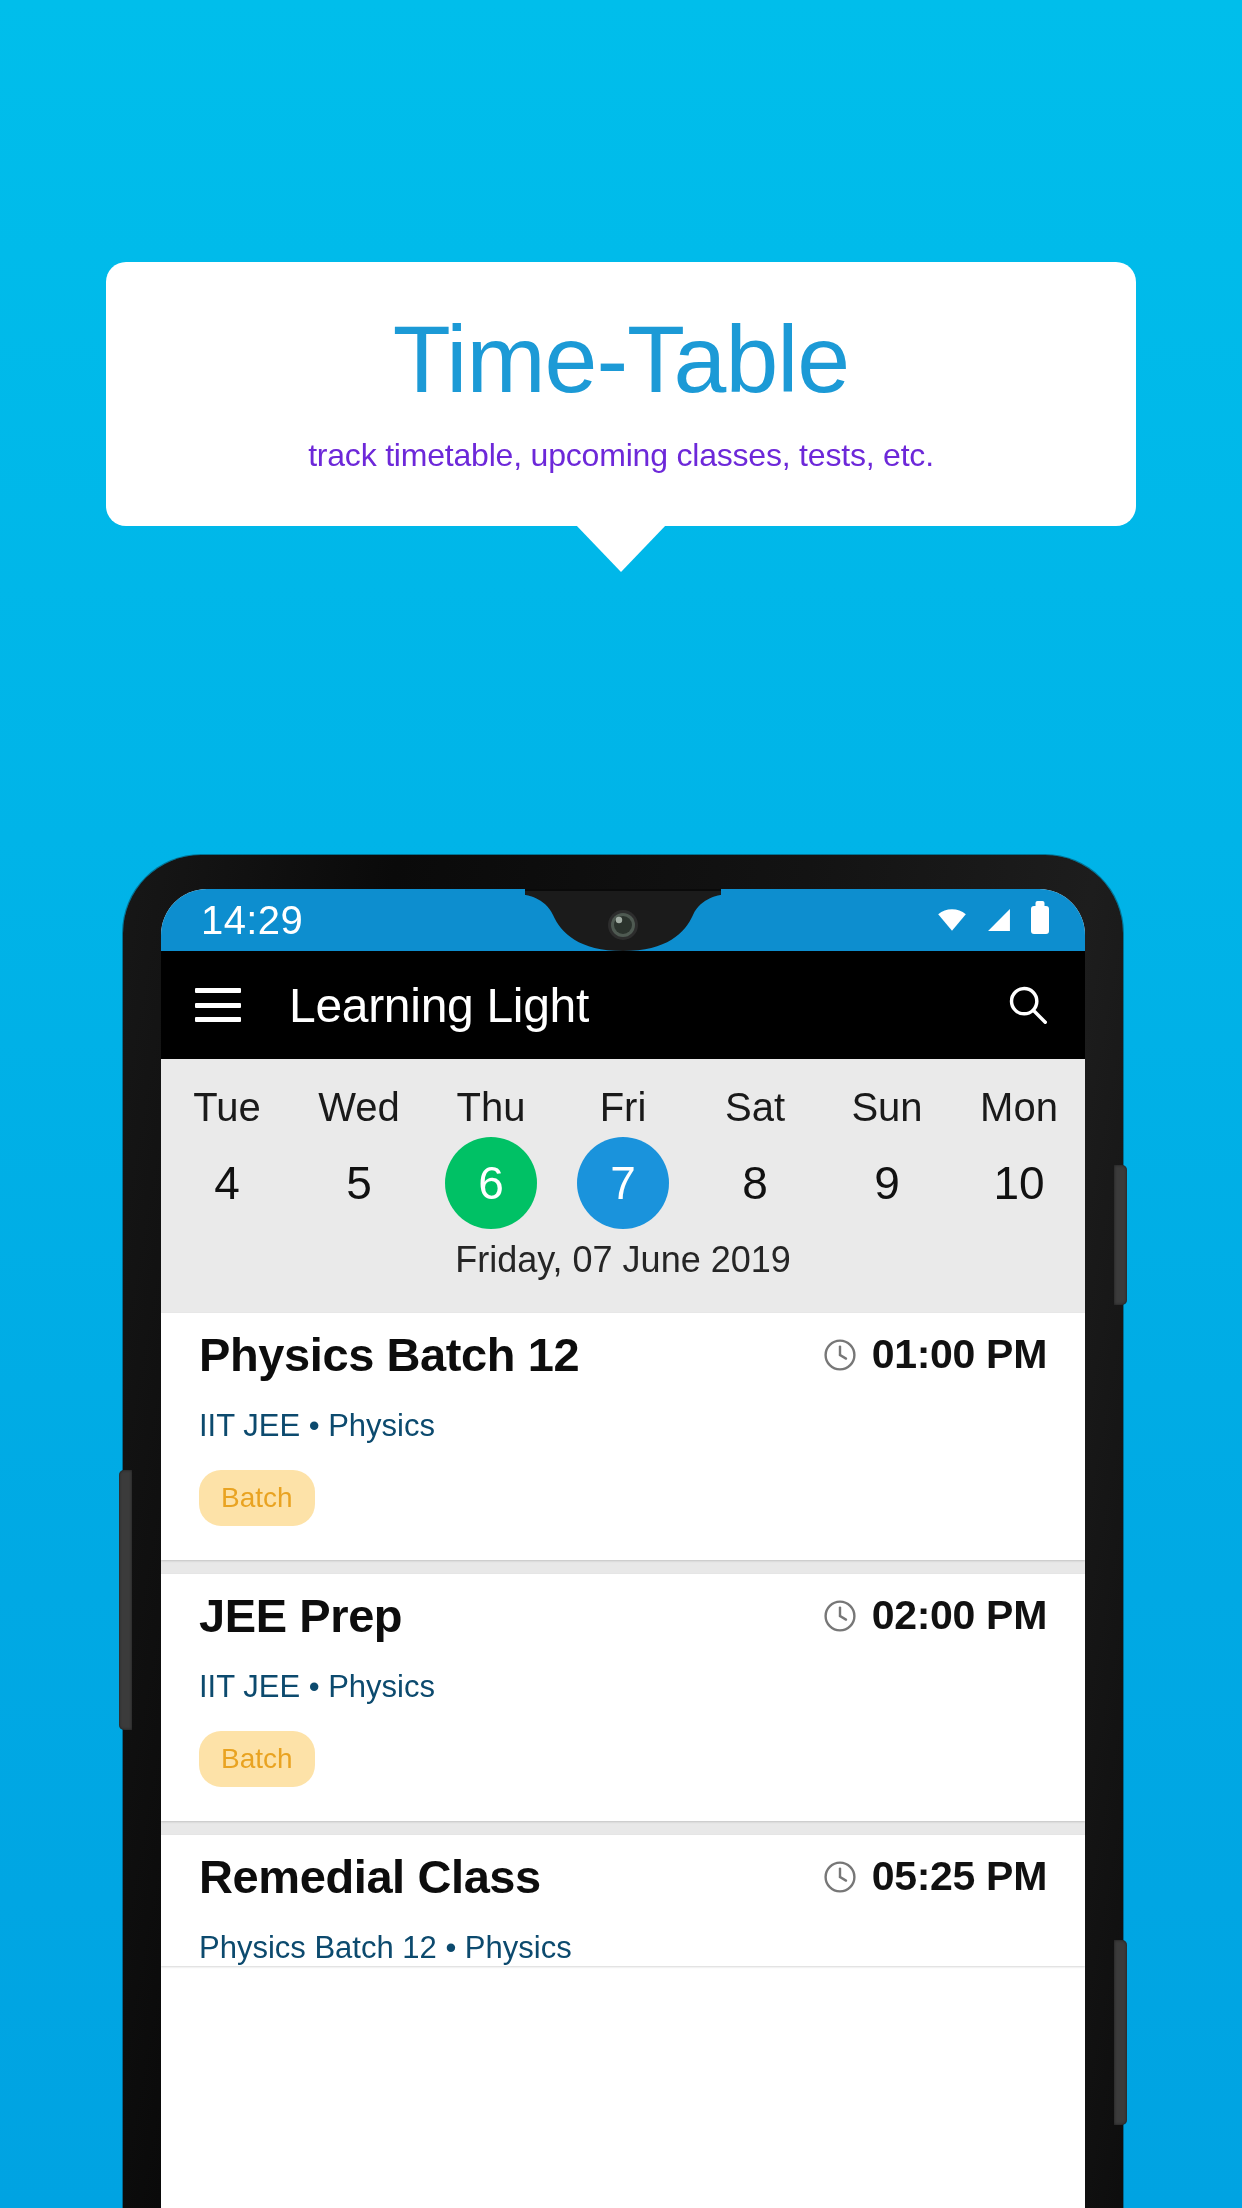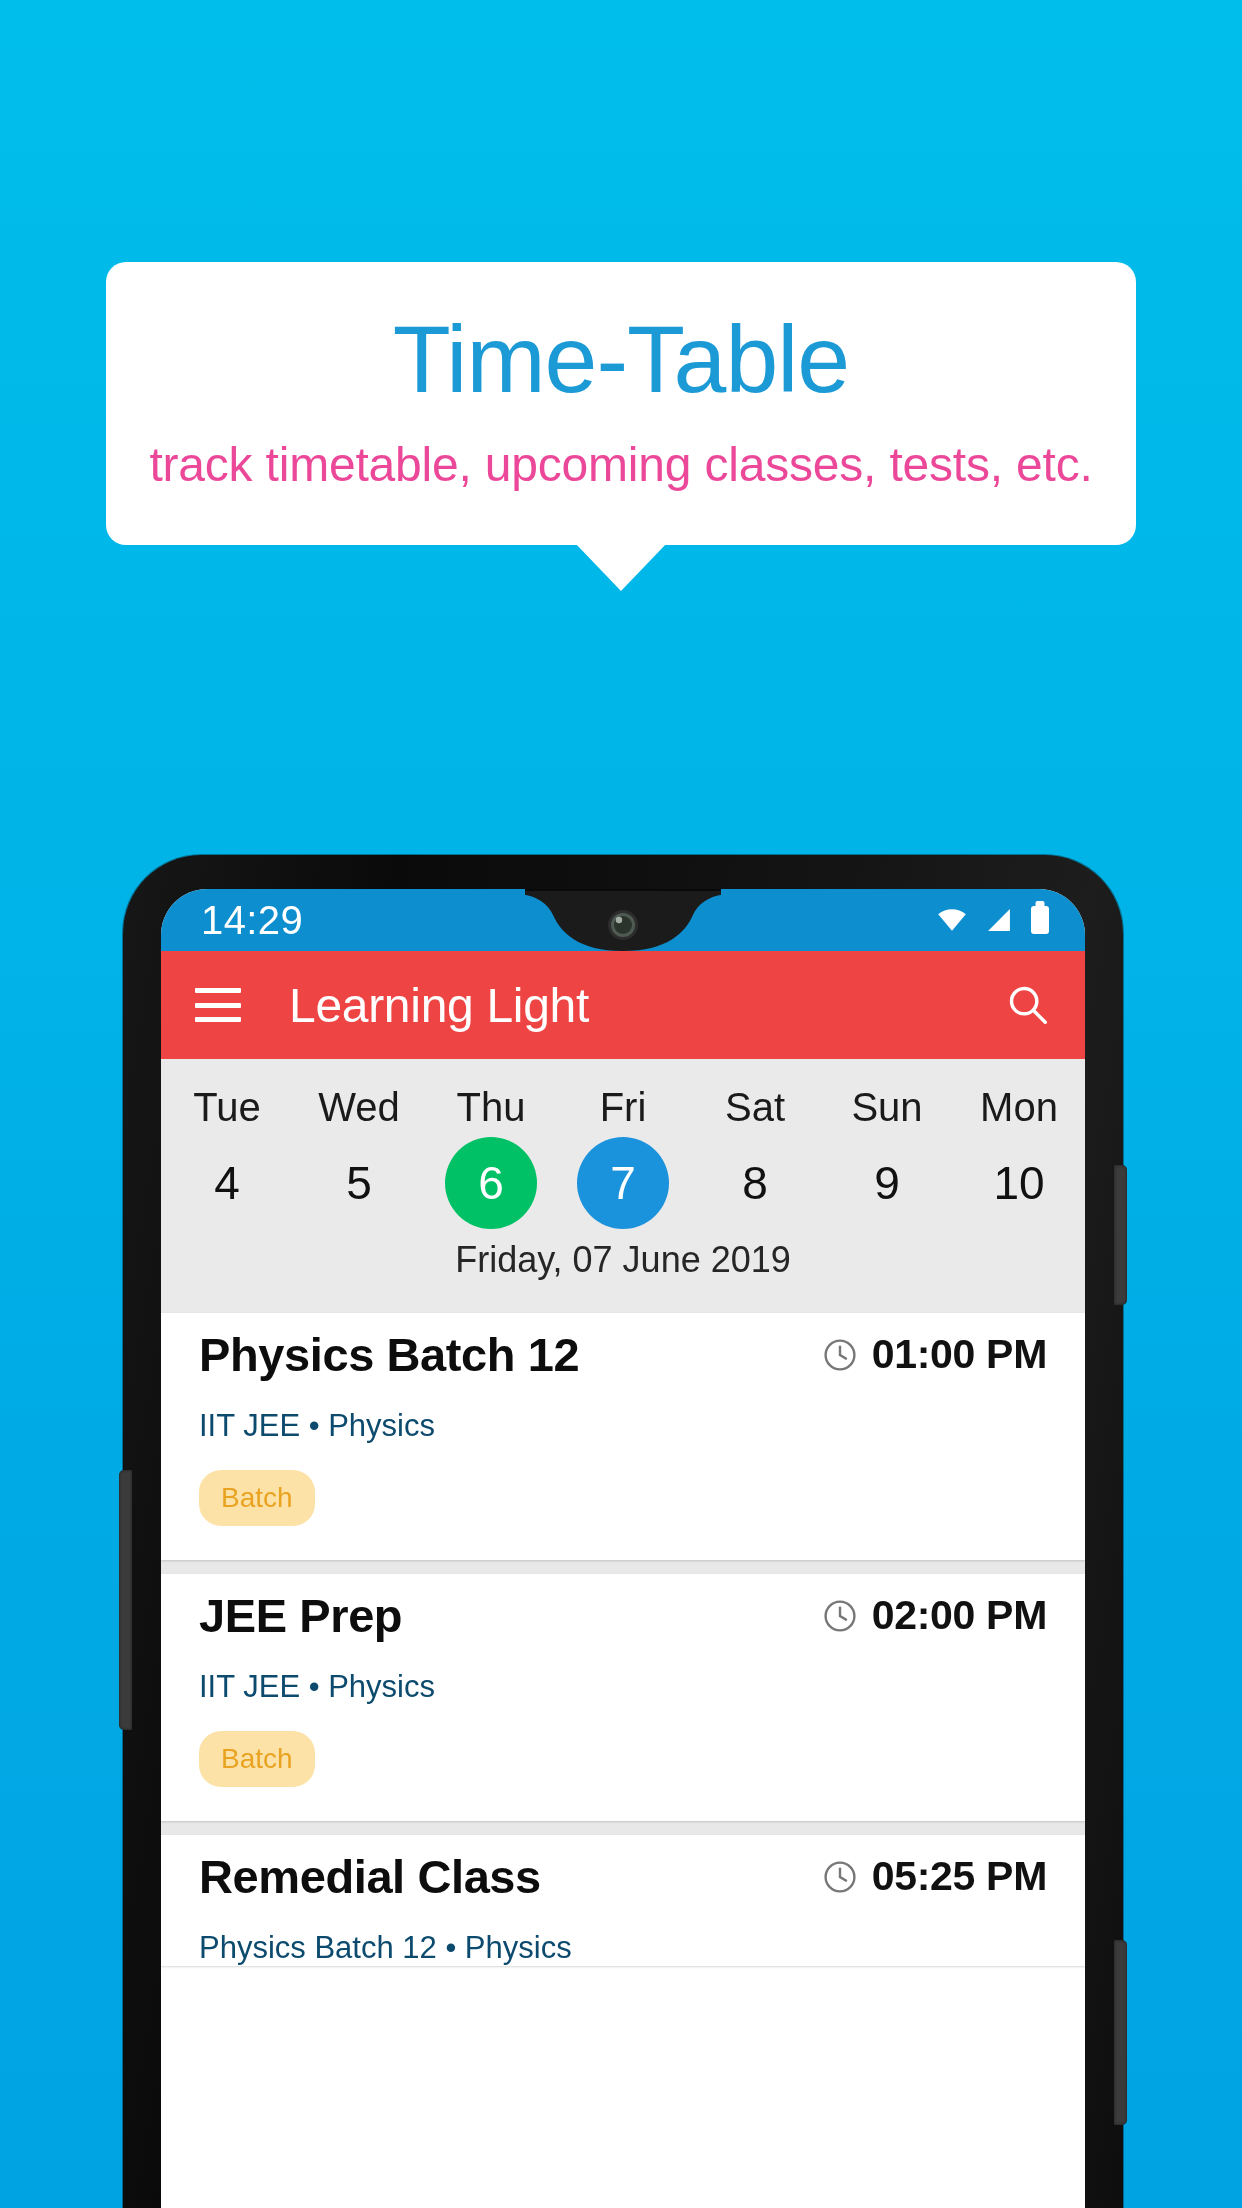--- a/index.html
+++ b/index.html
@@ -15,21 +15,21 @@
   .bubble{
     position:relative;margin:0 auto;width:1030px;box-sizing:border-box;
     background:#ffffff;border-radius:20px;
     padding:48px 40px 52px 40px;text-align:center;
   }
   .bubble-title{
     color:#1C9AD6;font-size:95px;line-height:1.05;font-weight:400;
     letter-spacing:-1px;
   }
   .bubble-sub{
-    margin-top:26px;color:#ec4899;font-size:48px;font-weight:400;line-height:1.2;
+    margin-top:26px;color:#6d28d9;font-size:32px;font-weight:400;line-height:1.2;
     letter-spacing:-0.2px;
   }
   .bubble-tail{
     position:absolute;left:50%;bottom:-46px;transform:translateX(-50%);
     width:0;height:0;border-left:46px solid transparent;border-right:46px solid transparent;
     border-top:48px solid #ffffff;
   }
 
   
   .phone{
@@ -69,21 +69,21 @@
   .ic-batt:before{content:"";position:absolute;left:50%;top:-5px;transform:translateX(-50%);
     width:9px;height:5px;background:#fff;border-radius:2px 2px 0 0;}
 
   .notch{
     position:absolute;left:50%;top:0;transform:translateX(-50%);
     width:196px;height:74px;pointer-events:none;
   }
 
   
   .appbar{
-    height:108px;background:#ef4444;display:flex;align-items:center;
+    height:108px;background:#000000;display:flex;align-items:center;
     padding:0 34px;box-sizing:border-box;
   }
   .hamburger{width:46px;height:34px;display:flex;flex-direction:column;
     justify-content:space-between;cursor:pointer;}
   .hamburger span{display:block;height:5px;background:#fff;border-radius:1px;}
   .appbar-title{
     flex:1;color:#fff;font-size:48px;font-weight:400;margin-left:48px;letter-spacing:-.3px;
   }
   .search-icon{width:46px;height:46px;flex:none;}
 

